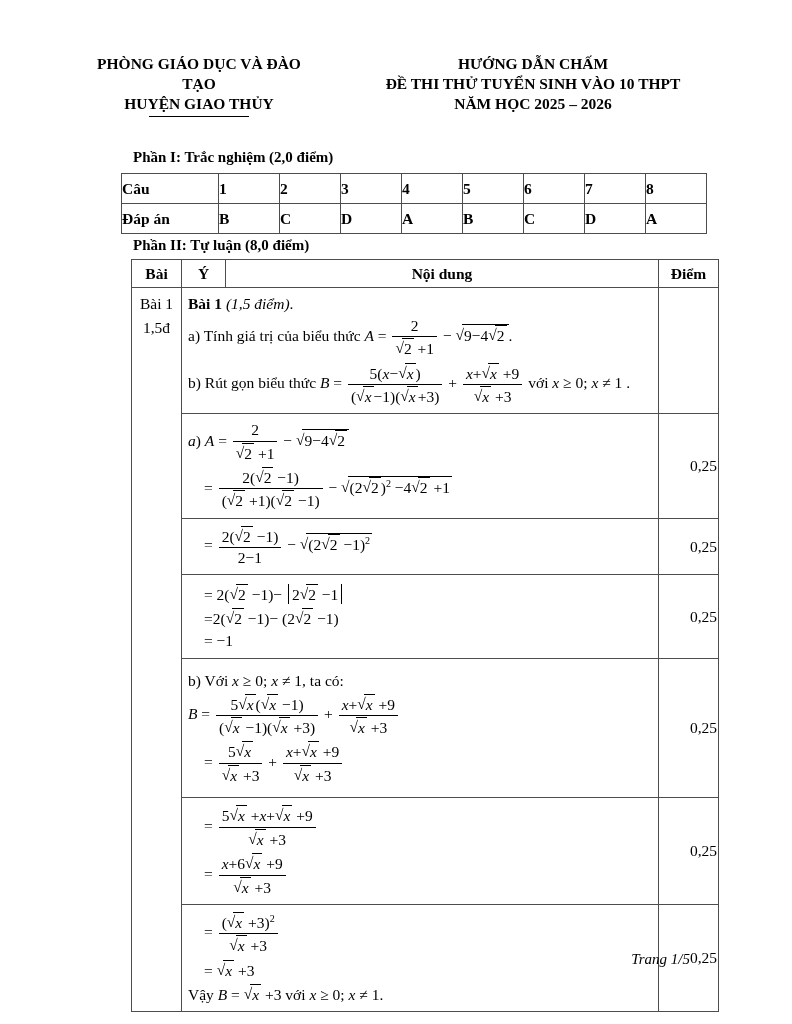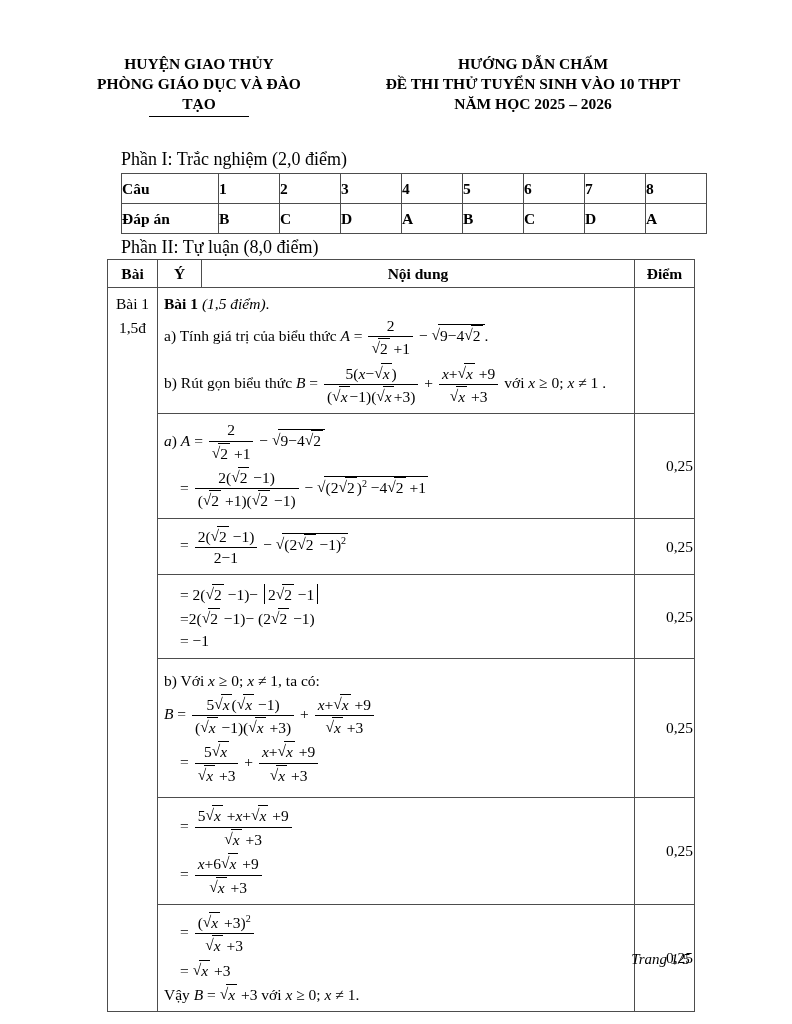--- a/index.html
+++ b/index.html
@@ -7,31 +7,31 @@
           font-family:"Liberation Serif", serif; color:#000; overflow:hidden; margin:0 auto; }
 
   
   .hdr-left  { position:absolute; top:54px; left:93px;  width:212px; text-align:center;
                font-weight:bold; font-size:15.5px; line-height:20px; }
   .hdr-right { position:absolute; top:54px; left:382px; width:302px; text-align:center;
                font-weight:bold; font-size:15.5px; line-height:20px; }
   .hdr-underline { width:100px; border-bottom:1.5px solid #000; margin:2px auto 0; }
 
   
-  .sec-title { position:absolute; left:121px; font-weight:normal; font-size:18px; }
+  .sec-title { position:absolute; left:133px; font-weight:bold; font-size:15px; }
   .t1 { top:149px; }
   .t2 { top:237px; }
 
   
   table.mc { position:absolute; top:173px; left:121px; border-collapse:collapse; table-layout:fixed; }
   table.mc td { border:1px solid #4d4d4d; text-align:left; vertical-align:middle;
                 font-weight:bold; font-size:15.5px; height:29px; padding:0; }
 
   
-  table.main { position:absolute; top:259px; left:107px; border-collapse:collapse; table-layout:fixed; }
+  table.main { position:absolute; top:259px; left:131px; border-collapse:collapse; table-layout:fixed; }
   table.main th { border:1px solid #4d4d4d; font-weight:bold; font-size:15.5px; height:27px; padding:0; }
   table.main td { border:1px solid #4d4d4d; font-size:15.5px; }
   td.bai-cell   { vertical-align:top; text-align:center; padding-top:4px; line-height:24px; }
   td.content-cell { vertical-align:middle; padding:3px 6px 3px 6px; }
   td.score-cell { text-align:right; vertical-align:middle; }
 
   #main-body tr:nth-child(1) td.content-cell { height:117px; }
   #main-body tr:nth-child(2) td.content-cell { height:95px; }
   #main-body tr:nth-child(3) td.content-cell { height:48px; }
   #main-body tr:nth-child(4) td.content-cell { height:77px; }
@@ -58,22 +58,22 @@
   
   .footer { position:absolute; top:951px; left:550px; width:140px; text-align:right;
             font-style:italic; font-size:15px; }
 </style>
 </head>
 <body>
 
 <div class="page">
 
   <div class="hdr-left">
+    <div>PHÒNG GIÁO DỤC VÀ ĐÀO TẠO</div>
     <div>HUYỆN GIAO THỦY</div>
-    <div>PHÒNG GIÁO DỤC VÀ ĐÀO TẠO</div>
     <div class="hdr-underline"></div>
   </div>
 
   <div class="hdr-right">
     <div>HƯỚNG DẪN CHẤM</div>
     <div>ĐỀ THI THỬ TUYỂN SINH VÀO 10 THPT</div>
     <div>NĂM HỌC 2025 – 2026</div>
   </div>
 
   <div class="sec-title t1">Phần I: Trắc nghiệm (2,0 điểm)</div>

